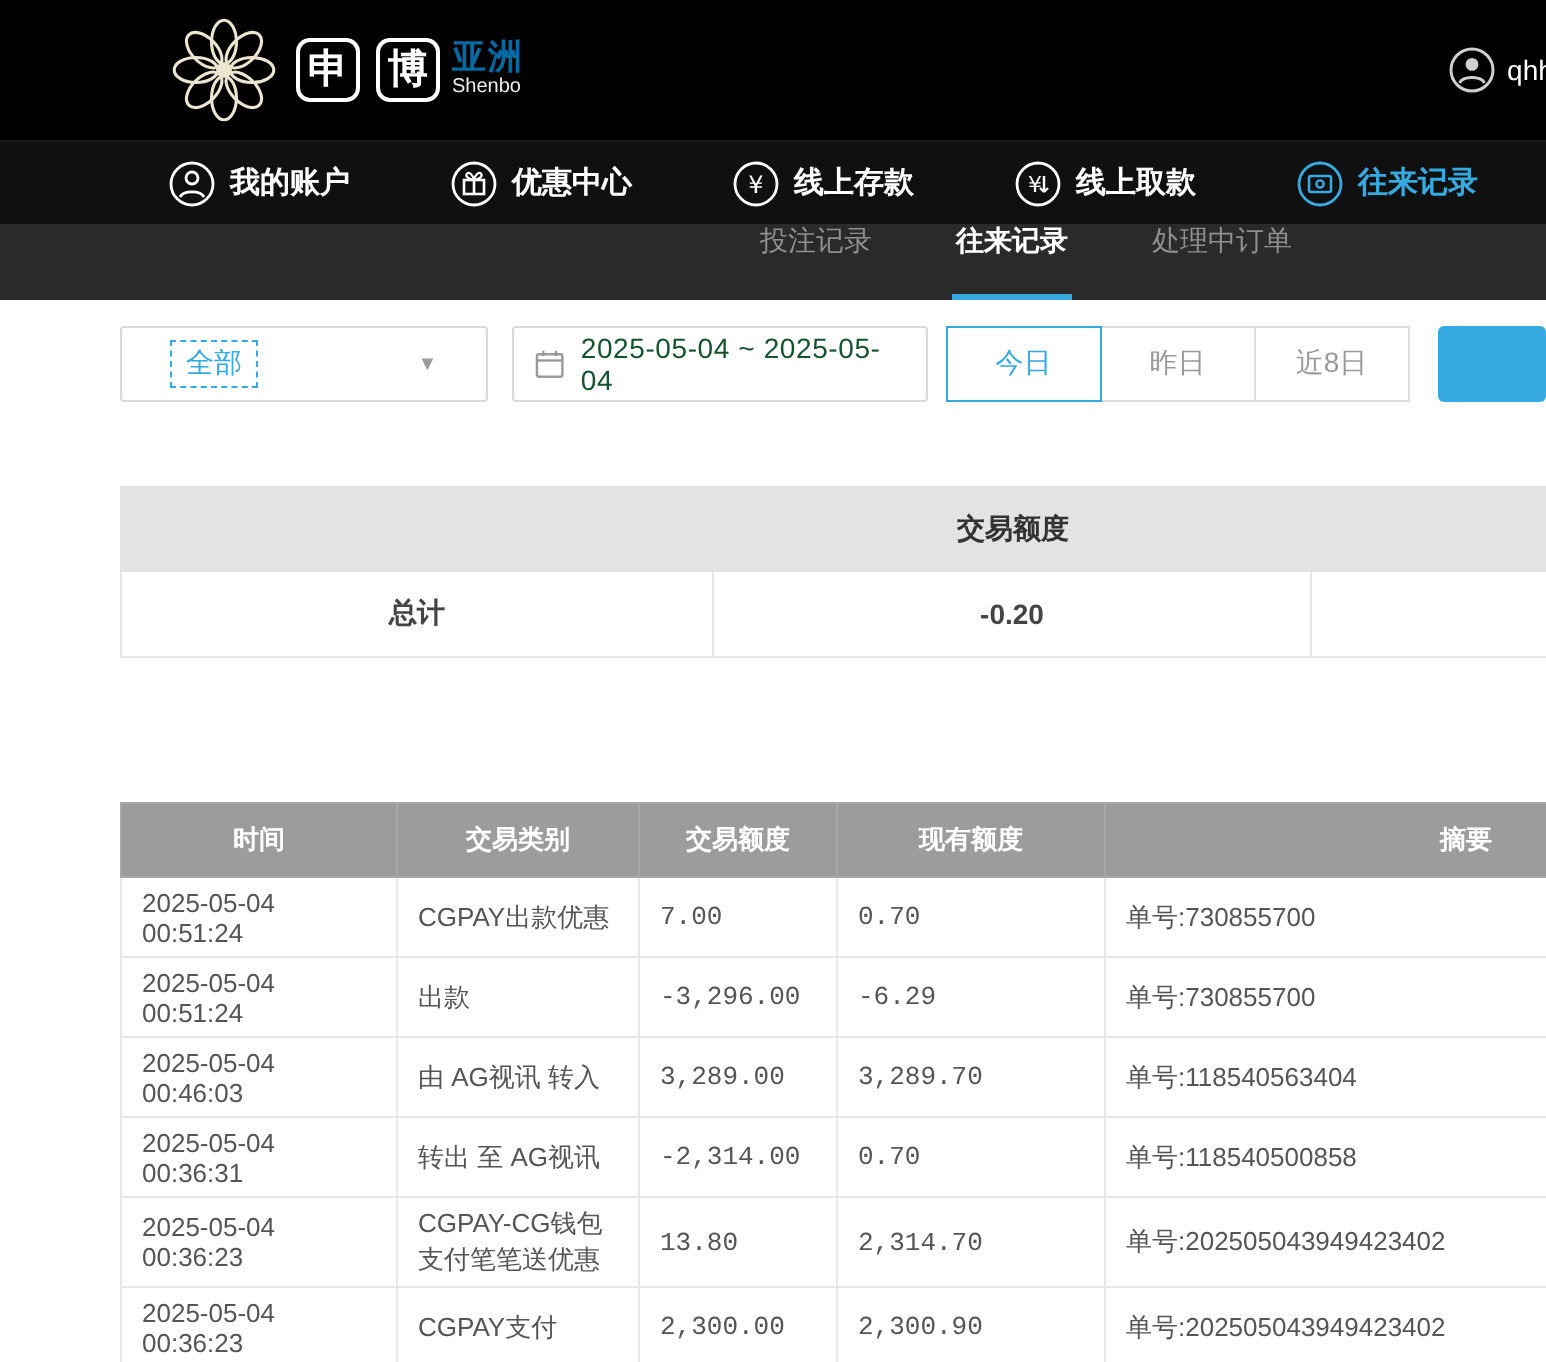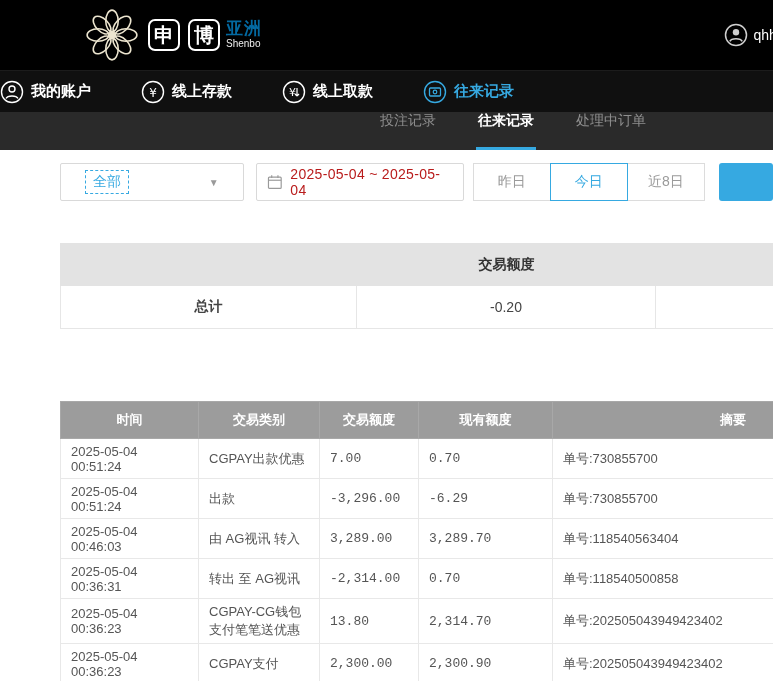--- a/index.html
+++ b/index.html
@@ -15,57 +15,57 @@
               text-align:center; margin-left:8px; }
   .logo-region { margin-left:6px; display:flex; flex-direction:column; line-height:1.05; }
   .logo-region .cn { color:#0369a1; font-size:17px; font-weight:bold; letter-spacing:1px; }
   .logo-region .en { color:#eee; font-size:10px; margin-top:1px; }
   .userbox { position:absolute; right:-14px; top:0; height:70px; display:flex; align-items:center; cursor:pointer; }
   .userbox svg { margin-right:6px; }
   .username { color:#fff; font-size:14px; }
 
   
   .mainnav { height:42px; background:#101010; display:flex; align-items:center;
-             border-top:1px solid #1c1c1c;text-align:right; }
+             padding-left:84px; border-top:1px solid #1c1c1c;text-align:right; }
   .nav-item { display:flex; align-items:center; margin-right:50px; cursor:pointer; white-space:nowrap; }
   .nav-item svg { margin-right:7px; }
   .nav-item .lbl { color:#fff; font-size:15px; font-weight:bold; }
   .nav-item.active .lbl { color:#36a9e1; }
 
   
   .subnav { height:38px; background:#2a2a2a; display:flex; align-items:stretch; padding-left:378px; }
   .subnav-item { display:flex; margin-right:38px; cursor:pointer;
                  color:#8f8f8f; font-size:14px; border-bottom:3px solid transparent; padding:0 2px; }
   .subnav-item.active { color:#fff; border-bottom-color:#36a9e1; font-weight:bold; }
 
   
   .filters { display:flex; align-items:center; padding:13px 0 0 60px; }
   .select-box { width:198px; height:38px; border:1px solid #d9d9d9; border-radius:2px;
                 display:flex; align-items:center; padding:0 24px; cursor:pointer; background:#fff; }
   .select-value { color:#36a9e1; font-size:14px; border:1px dashed #36a9e1; padding:2px 7px; }
   .caret { margin-left:auto; color:#9a9a9a; font-size:10px; }
   .date-box { width:228px; height:38px; border:1px solid #d9d9d9; border-radius:2px;
               display:flex; align-items:center; padding:0 10px; margin-left:12px; cursor:pointer; background:#fff; }
   .date-box svg { margin-right:8px; }
-  .date-text { color:#b91c1c; font-size:14px; letter-spacing:0.3px; }
+  .date-text { color:#14532d; font-size:14px; letter-spacing:0.3px; }
   .range-group { display:flex; margin-left:10px; }
   .range-btn { height:38px; width:78px; background:#fff; border:1px solid #dcdcdc;
                color:#9a9a9a; font-size:14px; cursor:pointer; margin-left:-1px; }
   .range-btn.active { border-color:#36a9e1; color:#36a9e1; position:relative; z-index:2; }
   .search-btn { margin-left:14px; height:38px; width:60px; background:#36a9e1;
                 border:none; border-radius:3px; cursor:pointer; }
 
   
   .summary { width:853px; margin:42px 0 0 60px; font-size:14px; }
   .summary .s-head { display:flex; height:43px; background:#e3e3e3; align-items:center; }
   .summary .s-head .c1 { width:297px; }
   .summary .s-head .c2 { width:299px; text-align:center; font-weight:bold; color:#333; }
   .summary .s-row { display:flex; height:43px; }
   .summary .s-row > div { border:1px solid #e6e6e6; border-top:none; display:flex;
-                          align-items:center; justify-content:center; color:#444; }
+                          align-items:center; justify-content:center; color:#444;font-weight:bold; }
   .summary .s-row .c1 { width:297px; font-weight:bold; }
   .summary .s-row .c2 { width:299px; border-left:none; }
   .summary .s-row .c3 { width:257px; border-left:none; }
 
   
   table.records { width:853px; margin:72px 0 0 60px; border-collapse:collapse; table-layout:fixed; }
   table.records th { background:#9c9c9c; color:#fff; font-size:13px; font-weight:bold;
                      height:37px; border:1px solid #a8a8a8; }
   table.records td { border:1px solid #e8e8e8; height:40px; font-size:13px; color:#555;
                      padding:4px 10px; background:#fff; }
@@ -114,20 +114,29 @@
     <svg width="24" height="24" viewBox="0 0 24 24">
       <circle cx="12" cy="12" r="10.5" fill="none" stroke="#fff" stroke-width="1.4"></circle>
       <circle cx="12" cy="9" r="3" fill="none" stroke="#fff" stroke-width="1.4"></circle>
       <path d="M6 18.5c1.7-3.4 10.3-3.4 12 0" fill="none" stroke="#fff" stroke-width="1.4"></path>
     </svg>
     <span class="lbl">我的账户</span>
   </div>
   <div class="nav-item">
     <svg width="24" height="24" viewBox="0 0 24 24">
       <circle cx="12" cy="12" r="10.5" fill="none" stroke="#fff" stroke-width="1.4"></circle>
+      <rect x="7" y="10" width="10" height="7" fill="none" stroke="#fff" stroke-width="1.3"></rect>
+      <line x1="12" y1="10" x2="12" y2="17" stroke="#fff" stroke-width="1.3"></line>
+      <path d="M12 10c-3-0.5-4.5-2-3.5-3.2C9.5 5.6 11.5 7.5 12 10c0.5-2.5 2.5-4.4 3.5-3.2 1 1.2-0.5 2.7-3.5 3.2z" fill="none" stroke="#fff" stroke-width="1.1"></path>
+    </svg>
+    <span class="lbl">优惠中心</span>
+  </div>
+  <div class="nav-item">
+    <svg width="24" height="24" viewBox="0 0 24 24">
+      <circle cx="12" cy="12" r="10.5" fill="none" stroke="#fff" stroke-width="1.4"></circle>
       <text x="12" y="16.5" text-anchor="middle" font-size="12" fill="#fff" font-family="'DejaVu Sans',sans-serif">¥</text>
     </svg>
     <span class="lbl">线上存款</span>
   </div>
   <div class="nav-item">
     <svg width="24" height="24" viewBox="0 0 24 24">
       <circle cx="12" cy="12" r="10.5" fill="none" stroke="#fff" stroke-width="1.4"></circle>
       <text x="10.5" y="16" text-anchor="middle" font-size="11" fill="#fff" font-family="'DejaVu Sans',sans-serif">¥</text>
       <path d="M15 8v8m0 0l-2-2m2 2l2-2" fill="none" stroke="#fff" stroke-width="1.2"></path>
     </svg>
@@ -163,22 +172,22 @@
   <div class="date-box">
     <svg width="16" height="16" viewBox="0 0 16 16">
       <rect x="1.5" y="3" width="13" height="11.5" rx="1" fill="none" stroke="#9a9a9a" stroke-width="1.2"></rect>
       <line x1="1.5" y1="6.2" x2="14.5" y2="6.2" stroke="#9a9a9a" stroke-width="1.2"></line>
       <line x1="4.8" y1="1.2" x2="4.8" y2="4" stroke="#9a9a9a" stroke-width="1.2"></line>
       <line x1="11.2" y1="1.2" x2="11.2" y2="4" stroke="#9a9a9a" stroke-width="1.2"></line>
     </svg>
     <span class="date-text">2025-05-04 ~ 2025-05-04</span>
   </div>
   <div class="range-group">
+    <button class="range-btn active">今日</button>
     <button class="range-btn">昨日</button>
-    <button class="range-btn active">今日</button>
     <button class="range-btn">近8日</button>
   </div>
   <button class="search-btn"></button>
 </div>
 
 <div class="summary">
   <div class="s-head">
     <div class="c1"></div>
     <div class="c2">交易额度</div>
   </div>

